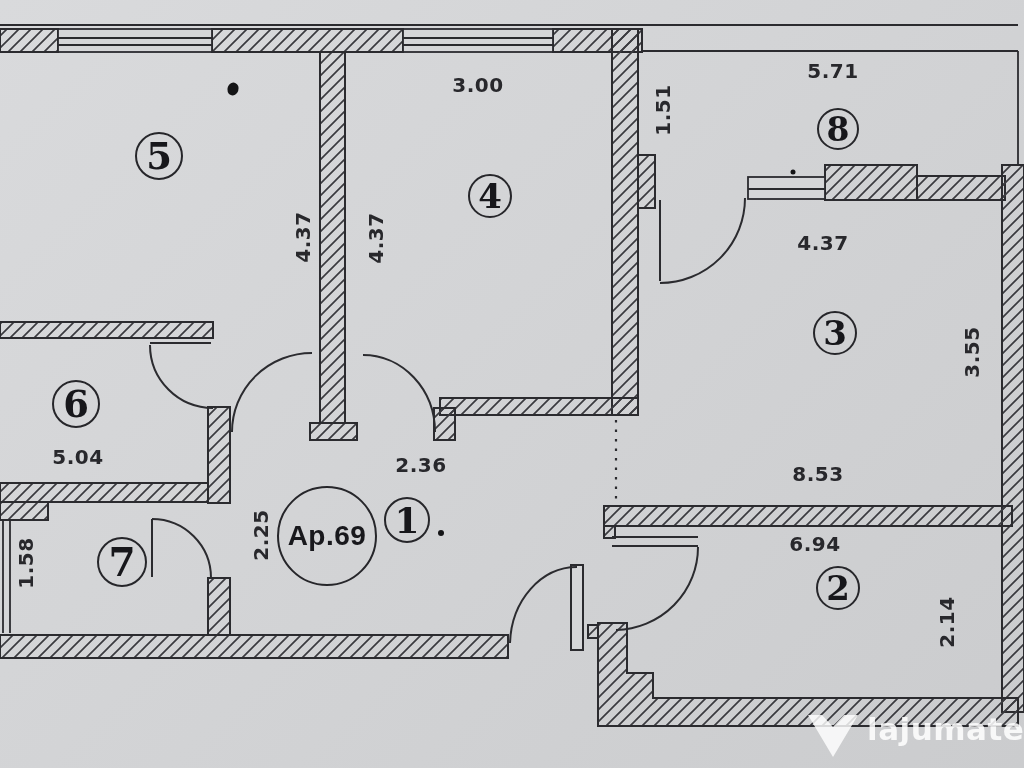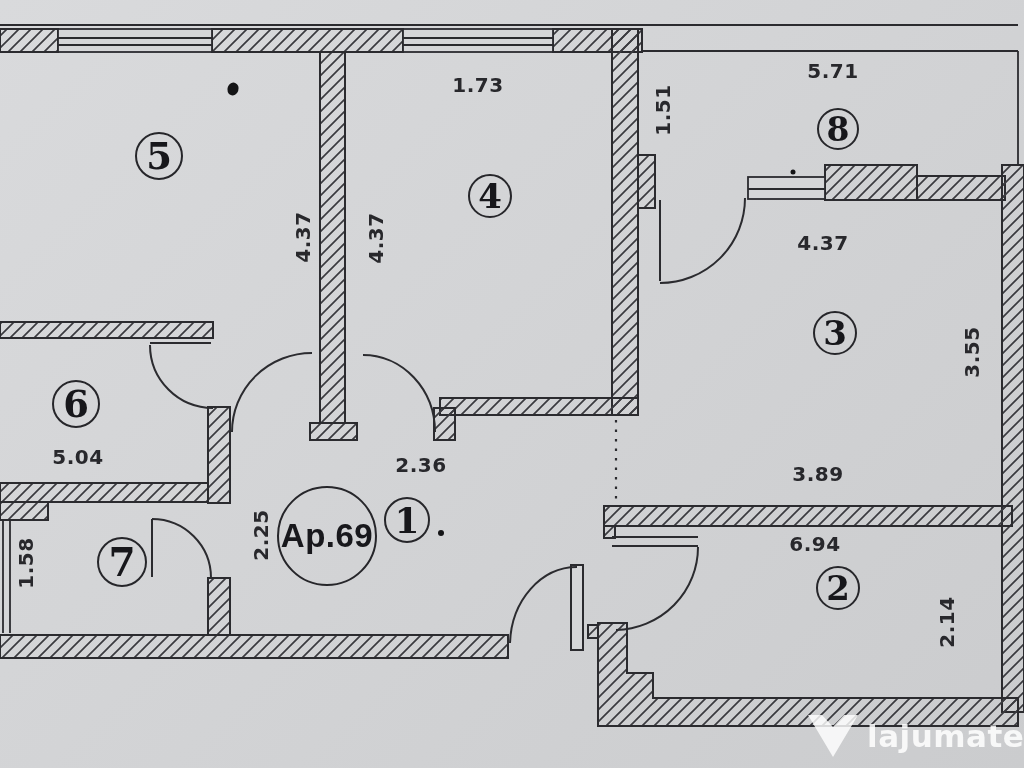--- a/index.html
+++ b/index.html
@@ -20,24 +20,24 @@
     position:absolute;font-family:"DejaVu Sans",sans-serif;font-weight:bold;
     font-size:20px;letter-spacing:0.5px;color:#28282c;white-space:nowrap;
     transform:translate(-50%,-50%);line-height:1;
   }
   .dim.v{transform:translate(-50%,-50%) rotate(-90deg);}
   #ap-circle{
     position:absolute;left:327px;top:536px;width:100px;height:100px;
     transform:translate(-50%,-50%);border:2.6px solid #26262a;border-radius:50%;
     display:flex;align-items:center;justify-content:center;
     font-family:"Liberation Sans","DejaVu Sans",sans-serif;font-weight:bold;
-    font-size:33px;color:#18181c;box-sizing:border-box;letter-spacing:0.5px;
+    font-size:28px;color:#18181c;box-sizing:border-box;letter-spacing:0.5px;
   }
   #watermark{
-    position:absolute;left:806px;top:714px;display:flex;align-items:center;gap:7px;
+    position:absolute;left:806px;top:714px;display:flex;gap:7px;
   }
   #watermark .brand{
     font-family:"DejaVu Sans",sans-serif;font-weight:bold;font-size:31px;
     color:rgba(255,255,255,0.85);letter-spacing:0.5px;line-height:1;
   }
 </style>
 </head>
 <body>
 
 <div id="canvas">
@@ -120,30 +120,30 @@
     <div id="ap-circle">Ap.69</div>
 
   <div class="room-circle" style="left: 159px; top: 156px; width: 48px; height: 48px; font-size: 37px;">5</div>
       <div class="room-circle" style="left: 490px; top: 196px; width: 44px; height: 44px; font-size: 34px;">4</div>
       <div class="room-circle" style="left: 838px; top: 129px; width: 42px; height: 42px; font-size: 33px;">8</div>
       <div class="room-circle" style="left: 835px; top: 333px; width: 44px; height: 44px; font-size: 34px;">3</div>
       <div class="room-circle" style="left: 76px; top: 404px; width: 48px; height: 48px; font-size: 37px;">6</div>
       <div class="room-circle" style="left: 122px; top: 562px; width: 50px; height: 50px; font-size: 39px;">7</div>
       <div class="room-circle" style="left: 407px; top: 520px; width: 46px; height: 46px; font-size: 36px;">1</div>
       <div class="room-circle" style="left: 838px; top: 588px; width: 44px; height: 44px; font-size: 34px;">2</div>
-      <div class="dim" style="left: 478px; top: 85px;">1.73</div>
+      <div class="dim" style="left: 478px; top: 85px;">3.00</div>
       <div class="dim" style="left: 833px; top: 71px;">5.71</div>
       <div class="dim v" style="left: 663px; top: 110px;">1.51</div>
       <div class="dim v" style="left: 303px; top: 237px;">4.37</div>
       <div class="dim v" style="left: 376px; top: 238px;">4.37</div>
       <div class="dim" style="left: 823px; top: 243px;">4.37</div>
       <div class="dim v" style="left: 972px; top: 352px;">3.55</div>
       <div class="dim" style="left: 78px; top: 457px;">5.04</div>
       <div class="dim" style="left: 421px; top: 465px;">2.36</div>
-      <div class="dim" style="left: 818px; top: 474px;">3.89</div>
+      <div class="dim" style="left: 818px; top: 474px;">8.53</div>
       <div class="dim" style="left: 815px; top: 544px;">6.94</div>
       <div class="dim v" style="left: 947px; top: 622px;">2.14</div>
       <div class="dim v" style="left: 26px; top: 563px;">1.58</div>
       <div class="dim v" style="left: 261px; top: 535px;">2.25</div>
     </div>
 
   <div id="watermark">
     <svg width="54" height="44" viewBox="0 0 52 44">
       <path d="M1,1 L15,1 L26,13 L37,1 L51,1 L26,43 Z" fill="rgba(255,255,255,0.82)"></path>
     </svg>

